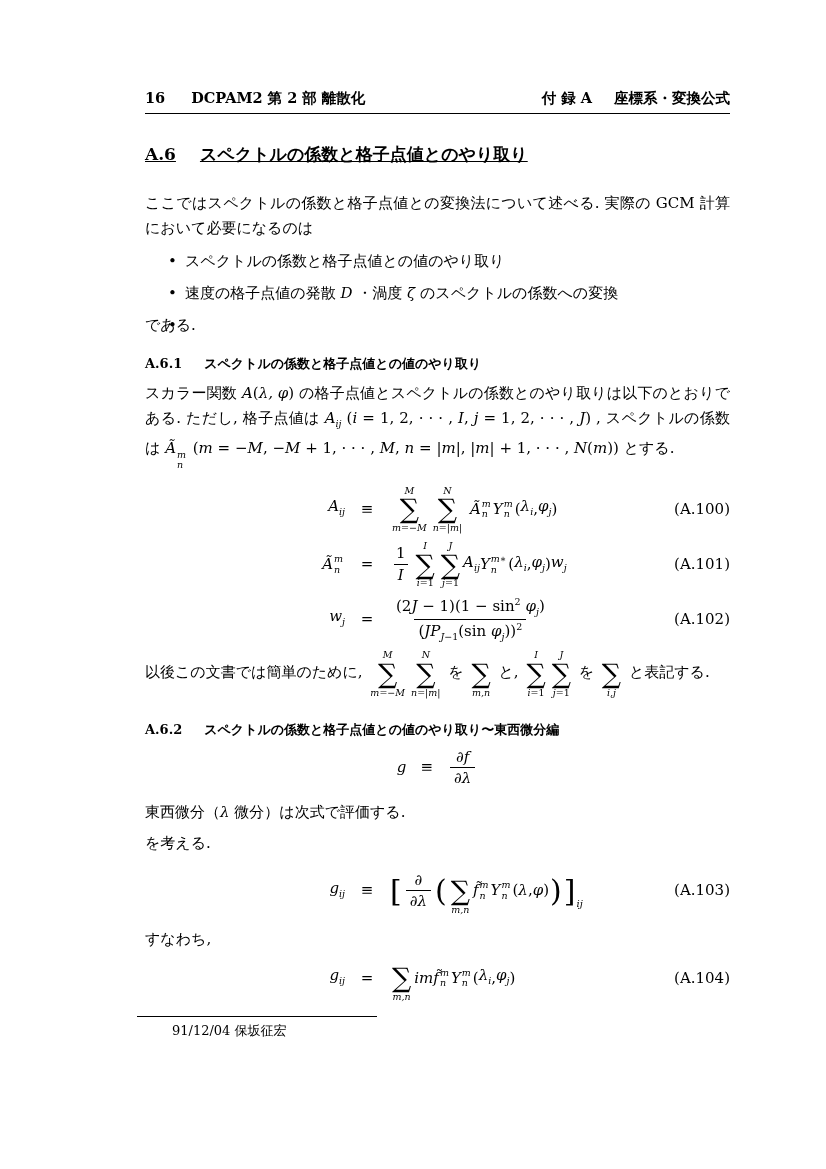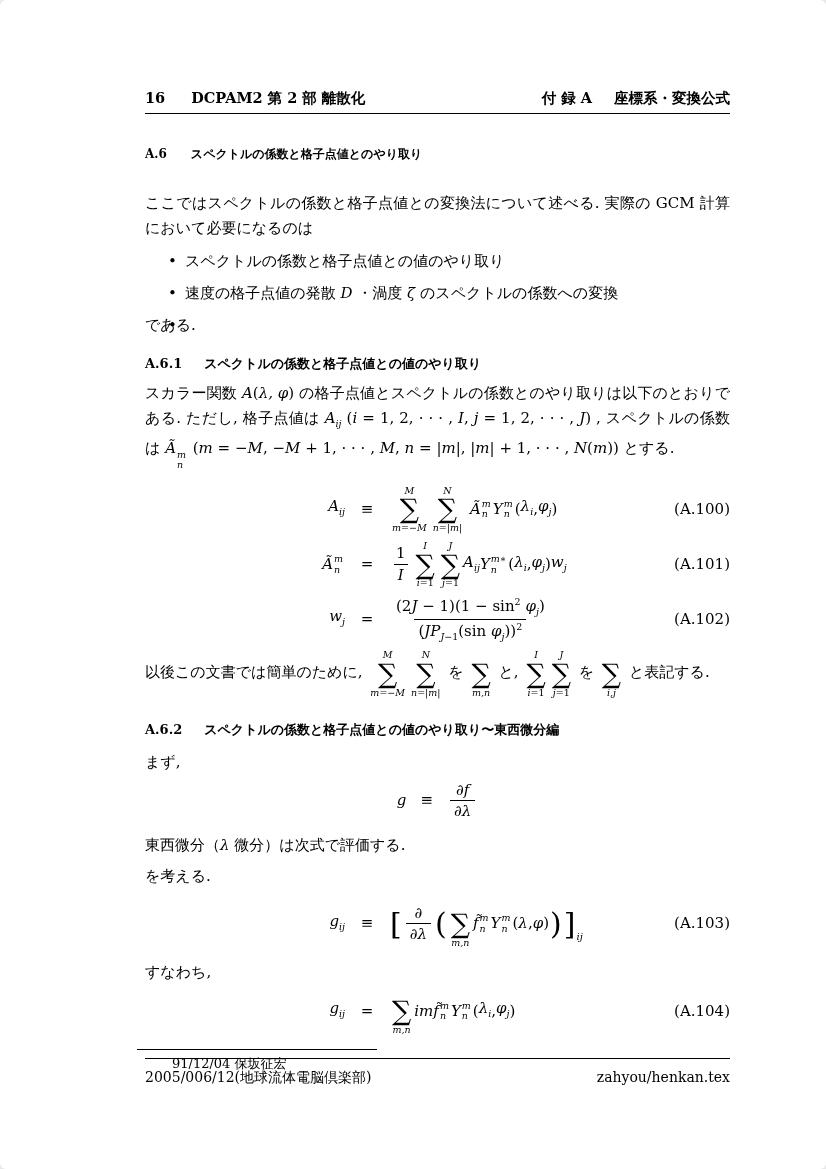--- a/index.html
+++ b/index.html
@@ -1,31 +1,31 @@
 <!DOCTYPE html>
 <html><head>
 <meta charset="utf-8">
 <style>
   html,body { margin:0; padding:0; background:#e8e8e8; }
   .page {
     position:relative; width:826px; height:1169px; margin:0 auto;
     background:#ffffff; color:#000;
     font-family:"DejaVu Serif","Liberation Serif",serif;
-    font-size:15px; line-height:25px; overflow:hidden;border-radius:6px;
+    font-size:15px; line-height:25px; overflow:hidden;
   }
   .content { position:absolute; left:145px; top:88px; width:585px; }
 
   
   .runhead { display:flex; justify-content:space-between; align-items:baseline; font-weight:bold; font-size:14.5px; line-height:20px; }
   .runhead .lgrp span.num { margin-right:26px; }
   .runhead .rgrp span.applbl { margin-right:22px; }
   .headrule { border-top:1px solid #000; margin-top:5px; }
 
   
-  .h-a6 { font-weight:bold; font-size:12px; line-height:26px; margin-top:27px; }
+  .h-a6 { font-weight:bold; font-size:17px; line-height:26px; margin-top:27px;text-decoration:underline; }
   .h-a6 .no { margin-right:24px; }
   .h-sub { font-weight:bold; font-size:13px; line-height:24px; margin-top:12px; }
   .h-sub .no { margin-right:22px; }
 
   .para { margin-top:24px; text-align:justify; }
   .tight { margin-top:6px; }
 
   .bullets { margin-top:4px; }
   .bullet { position:relative; padding-left:40px; margin-top:8px; line-height:24px; text-align:justify; }
   .bullet .dot { position:absolute; left:23px; top:0; }
@@ -194,21 +194,20 @@
         </span> を <span class="sum">
           <span class="sl">&nbsp;</span>
           <span class="sg">∑</span>
           <span class="sl"><i>i,j</i></span>
         </span> と表記する.</div>
 
     <div class="h-sub" style="margin-top:20px;">
       <span class="no">A.6.2</span><span>スペクトルの係数と格子点値との値のやり取り〜東西微分編</span>
     </div>
 
-    <div class="para" style="margin-top:8px;">まず,</div>
 
     <div class="eq-center">
       <span><i>g</i></span>
       <span>≡</span>
       <span><span class="frac">
             <span class="fn">∂<i>f</i></span>
             <span class="fd">∂<i>λ</i></span>
           </span></span>
     </div>
 
@@ -257,20 +256,13 @@
             <span><i>n</i></span>
           </span>(<i>λ<sub>i</sub></i>, <i>φ<sub>j</sub></i>)</span>
       <span class="elab">(A.104)</span>
     </div>
 
     <div class="fnrule"></div>
     <div class="fntext">91/12/04 保坂征宏</div>
 
   </div>
 
-  <div class="footer">
-    <div class="footrule"></div>
-    <div class="footrow">
-      <span>2005/006/12(地球流体電脳倶楽部)</span>
-      <span>zahyou/henkan.tex</span>
-    </div>
-  </div>
 </div>
 
 </body></html>

